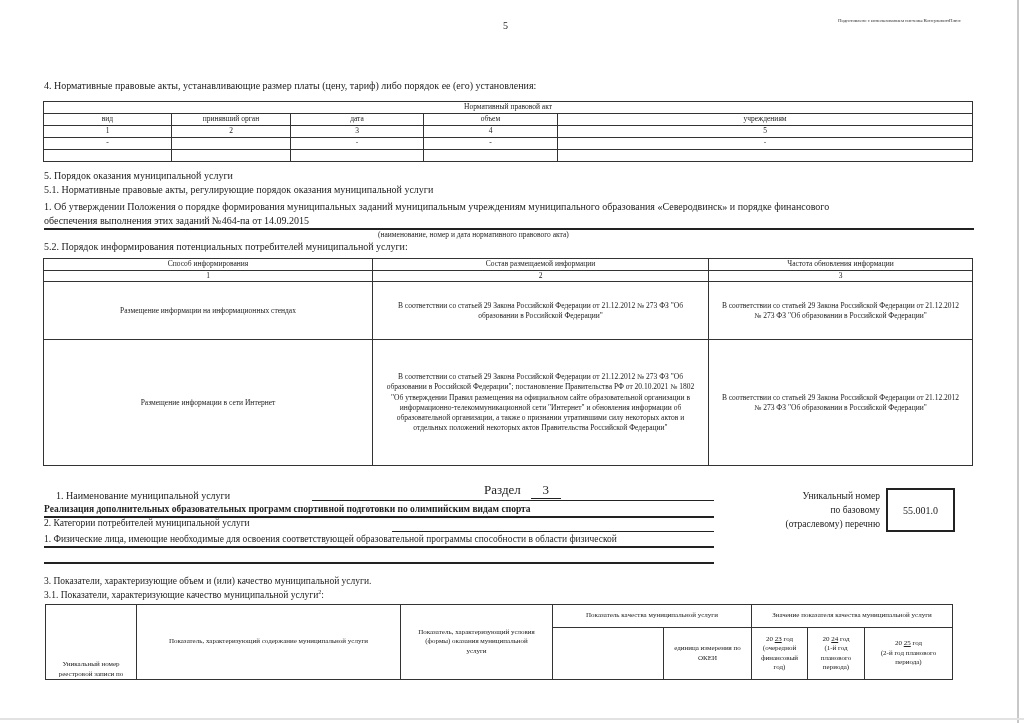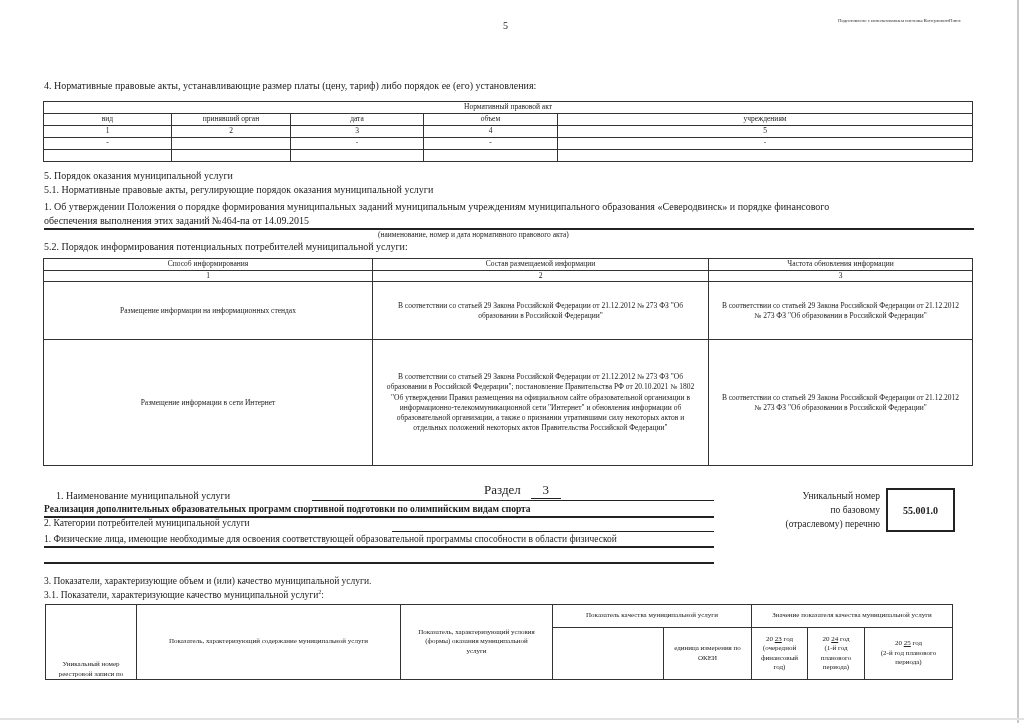--- a/index.html
+++ b/index.html
@@ -21,21 +21,21 @@
   table.t4 { left: 43px; top: 101px; width: 930px; border: 1.5px solid #222; }
   table.t4 td { height: 11px; font-size: 7.5px; }
   table.t52 { left: 43px; top: 258px; width: 930px; border: 1.5px solid #222; }
   table.t52 td { font-size: 7.5px; }
   table.t31 { left: 45px; top: 604px; width: 908px; border: 1.5px solid #222; }
   table.t31 td { font-size: 7px; }
 
   .underline-bar { position: absolute; height: 1.5px; background: #222; }
   .bold { font-weight: bold; }
   .ukn-box { position: absolute; left: 886px; top: 488px; width: 65px; height: 40px; border: 2px solid #222;
-    display: flex; align-items: center; justify-content: center; font-weight: bold; font-size: 10px; }
+    display: flex; align-items: center; justify-content: center; font-weight: normal; font-size: 10px; }
   .ukn-label { position: absolute; left: 760px; top: 490px; width: 120px; text-align: right; font-size: 9.5px; line-height: 1.45; }
   .razdel { left: 484px; top: 464px; font-size: 13px; margin-top: 18px; }
   .razdel-num { display: inline-block; width: 30px; text-align: center; border-bottom: 1px solid #222; margin-left: 10px; }
   .yr u { text-decoration: underline; }
 </style>
 </head>
 <body>
 
 <div class="page-edge-right"></div>
 <div class="page-edge-bottom"></div>

